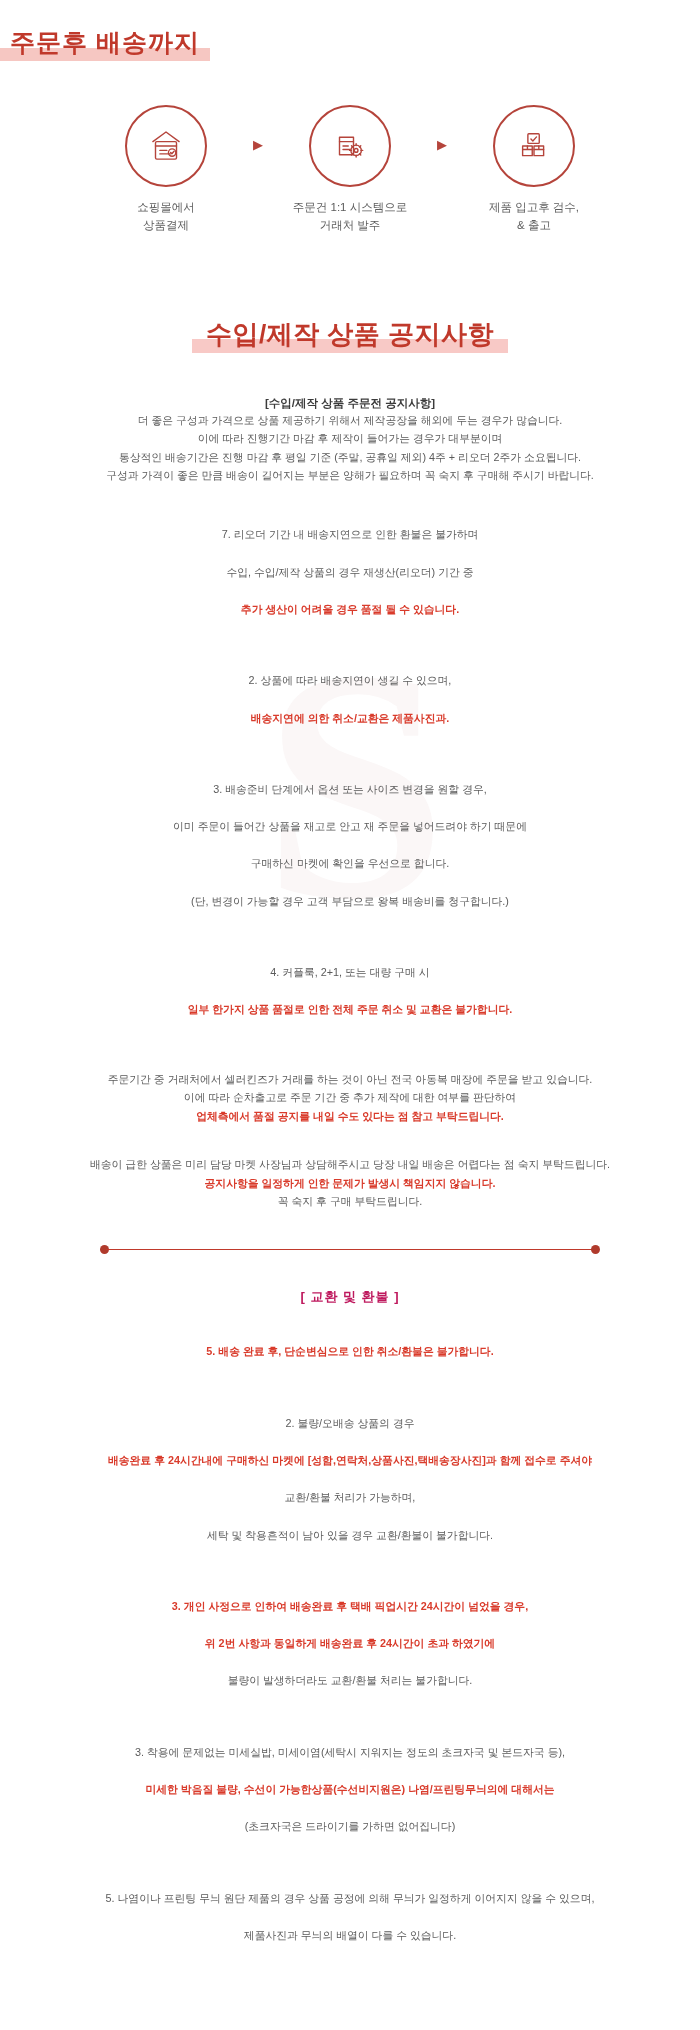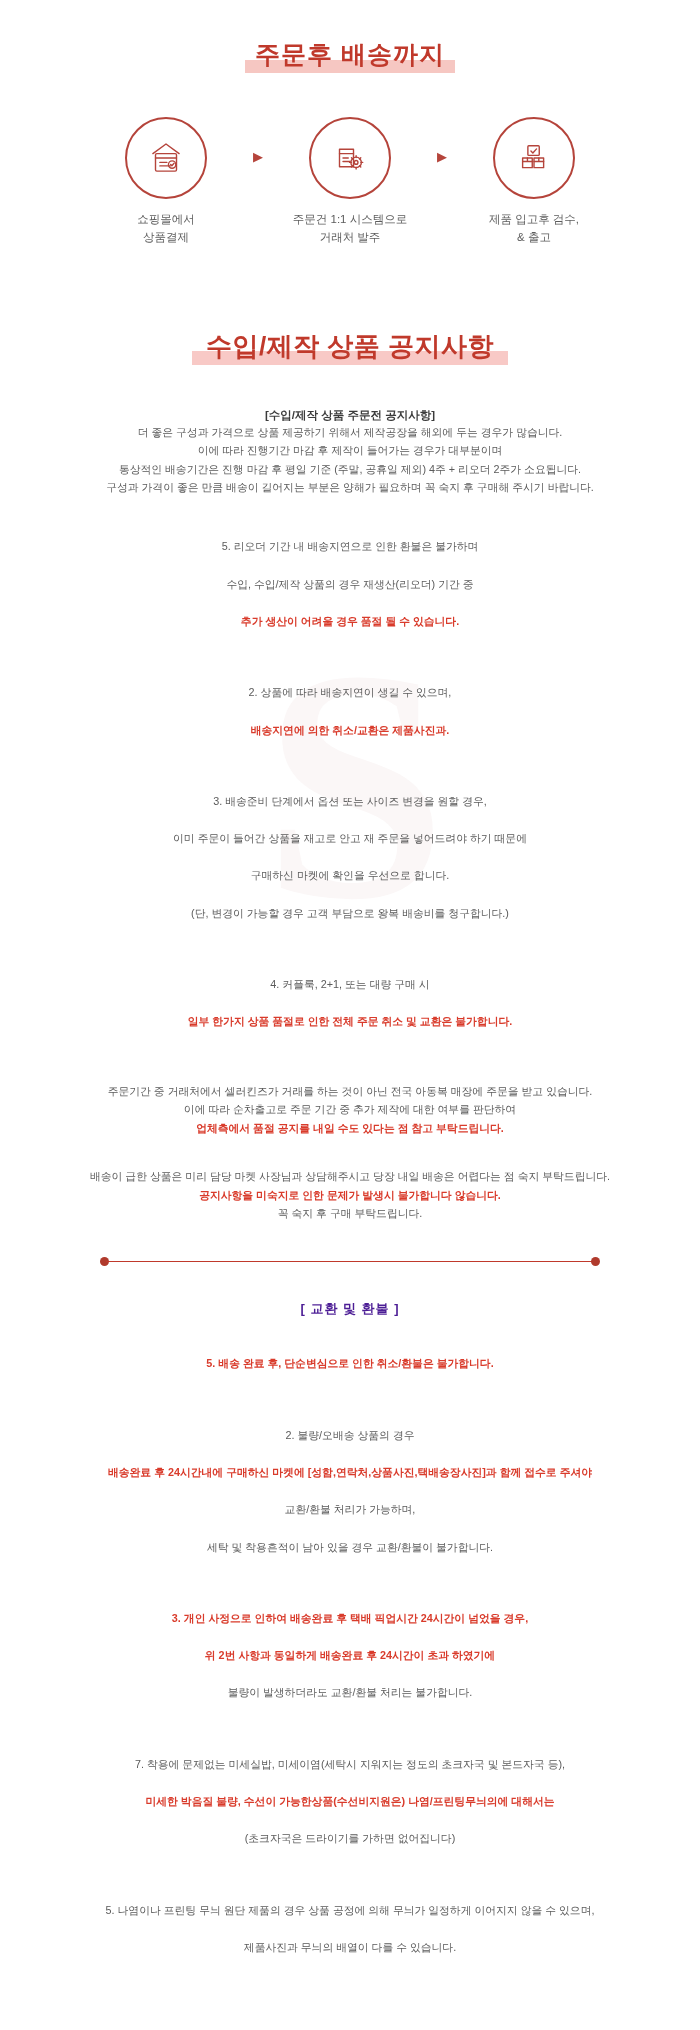--- a/index.html
+++ b/index.html
@@ -32,22 +32,21 @@
     line-height: 1;
     letter-spacing: -10px;
     z-index: 0;
     user-select: none;
     font-family: "Liberation Serif", "DejaVu Serif", serif;
   }
   .content { position: relative; z-index: 1; }
 
   
   .top-title-wrap {
-    text-align: center;
-    padding-top: 36px;
+    padding-top: 24px;
   }
   .top-title {
     display: inline-block;
     position: relative;
     font-size: 25px;
     font-weight: bold;
     color: #c0392b;
     letter-spacing: 1px;
     padding: 2px 10px 4px 10px;
   }
@@ -167,21 +166,21 @@
     border-radius: 50%;
     background: #b03a2c;
   }
   .divider .dot.l { left: 0; }
   .divider .dot.r { right: 0; }
 
   .sub-head {
     text-align: center;
     font-size: 13px;
     font-weight: bold;
-    color: #4c1d95;
+    color: #be185d;
     letter-spacing: 1px;
     margin-bottom: 18px;
   }
   .item {
     text-align: center;
     font-size: 10.8px;
     line-height: 1.72;
     color: #5a5a5a;
     padding: 0 40px;
     margin-bottom: 16px;
@@ -274,21 +273,21 @@
     <div class="blk-title">[수입/제작 상품 주문전 공지사항]</div>
     <div class="block">더 좋은 구성과 가격으로 상품 제공하기 위해서 제작공장을 해외에 두는 경우가 많습니다.
 이에 따라 진행기간 마감 후 제작이 들어가는 경우가 대부분이며
 통상적인 배송기간은 진행 마감 후 평일 기준 (주말, 공휴일 제외) 4주 + 리오더 2주가 소요됩니다.
 구성과 가격이 좋은 만큼 배송이 길어지는 부분은 양해가 필요하며 꼭 숙지 후 구매해 주시기 바랍니다.</div>
 
     <div class="sp-22"></div>
 
     <div>
       <div class="item">
-        <div>5. 리오더 기간 내 배송지연으로 인한 환불은 불가하며</div>
+        <div>7. 리오더 기간 내 배송지연으로 인한 환불은 불가하며</div>
         <div>수입, 수입/제작 상품의 경우 재생산(리오더) 기간 중</div>
         <div class="red">추가 생산이 어려울 경우 품절 될 수 있습니다.</div>
       </div>
       <div class="item">
         <div>2. 상품에 따라 배송지연이 생길 수 있으며,</div>
         <div class="red">배송지연에 의한 취소/교환은 제품사진과.</div>
       </div>
       <div class="item">
         <div>3. 배송준비 단계에서 옵션 또는 사이즈 변경을 원할 경우,</div>
         <div>이미 주문이 들어간 상품을 재고로 안고 재 주문을 넣어드려야 하기 때문에</div>
@@ -303,21 +302,21 @@
 
     <div class="sp-16"></div>
 
     <div class="block">주문기간 중 거래처에서 셀러킨즈가 거래를 하는 것이 아닌 전국 아동복 매장에 주문을 받고 있습니다.
 이에 따라 순차출고로 주문 기간 중 추가 제작에 대한 여부를 판단하여</div>
     <div class="block red">업체측에서 품절 공지를 내일 수도 있다는 점 참고 부탁드립니다.</div>
 
     <div class="sp-30"></div>
 
     <div class="block">배송이 급한 상품은 미리 담당 마켓 사장님과 상담해주시고 당장 내일 배송은 어렵다는 점 숙지 부탁드립니다.</div>
-    <div class="block red">공지사항을 미숙지로 인한 문제가 발생시 불가합니다 않습니다.</div>
+    <div class="block red">공지사항을 일정하게 인한 문제가 발생시 책임지지 않습니다.</div>
     <div class="block">꼭 숙지 후 구매 부탁드립니다.</div>
 
     <div class="divider">
       <div class="dot l"></div>
       <div class="line"></div>
       <div class="dot r"></div>
     </div>
 
     <div class="sub-head">[ 교환 및 환불 ]</div>
 
@@ -334,21 +333,21 @@
         <div>세탁 및 착용흔적이 남아 있을 경우 교환/환불이 불가합니다.</div>
       </div>
 
       <div class="item">
         <div class="red">3. 개인 사정으로 인하여 배송완료 후 택배 픽업시간 24시간이 넘었을 경우,</div>
         <div class="red">위 2번 사항과 동일하게 배송완료 후 24시간이 초과 하였기에</div>
         <div>불량이 발생하더라도 교환/환불 처리는 불가합니다.</div>
       </div>
 
       <div class="item">
-        <div>7. 착용에 문제없는 미세실밥, 미세이염(세탁시 지워지는 정도의 초크자국 및 본드자국 등),</div>
+        <div>3. 착용에 문제없는 미세실밥, 미세이염(세탁시 지워지는 정도의 초크자국 및 본드자국 등),</div>
         <div class="red">미세한 박음질 불량, 수선이 가능한상품(수선비지원은) 나염/프린팅무늬의에 대해서는</div>
         <div>(초크자국은 드라이기를 가하면 없어집니다)</div>
       </div>
 
       <div class="item">
         <div>5. 나염이나 프린팅 무늬 원단 제품의 경우 상품 공정에 의해 무늬가 일정하게 이어지지 않을 수 있으며,</div>
         <div>제품사진과 무늬의 배열이 다를 수 있습니다.</div>
       </div>
 
       <div class="item">

